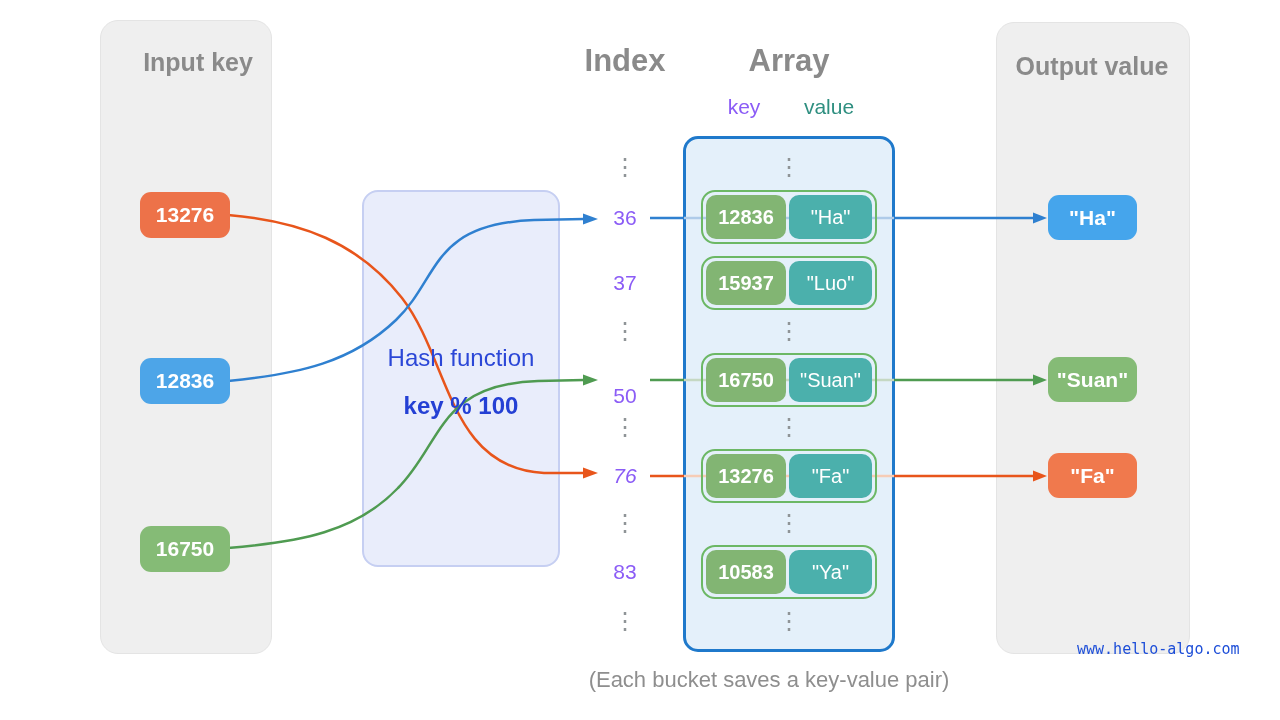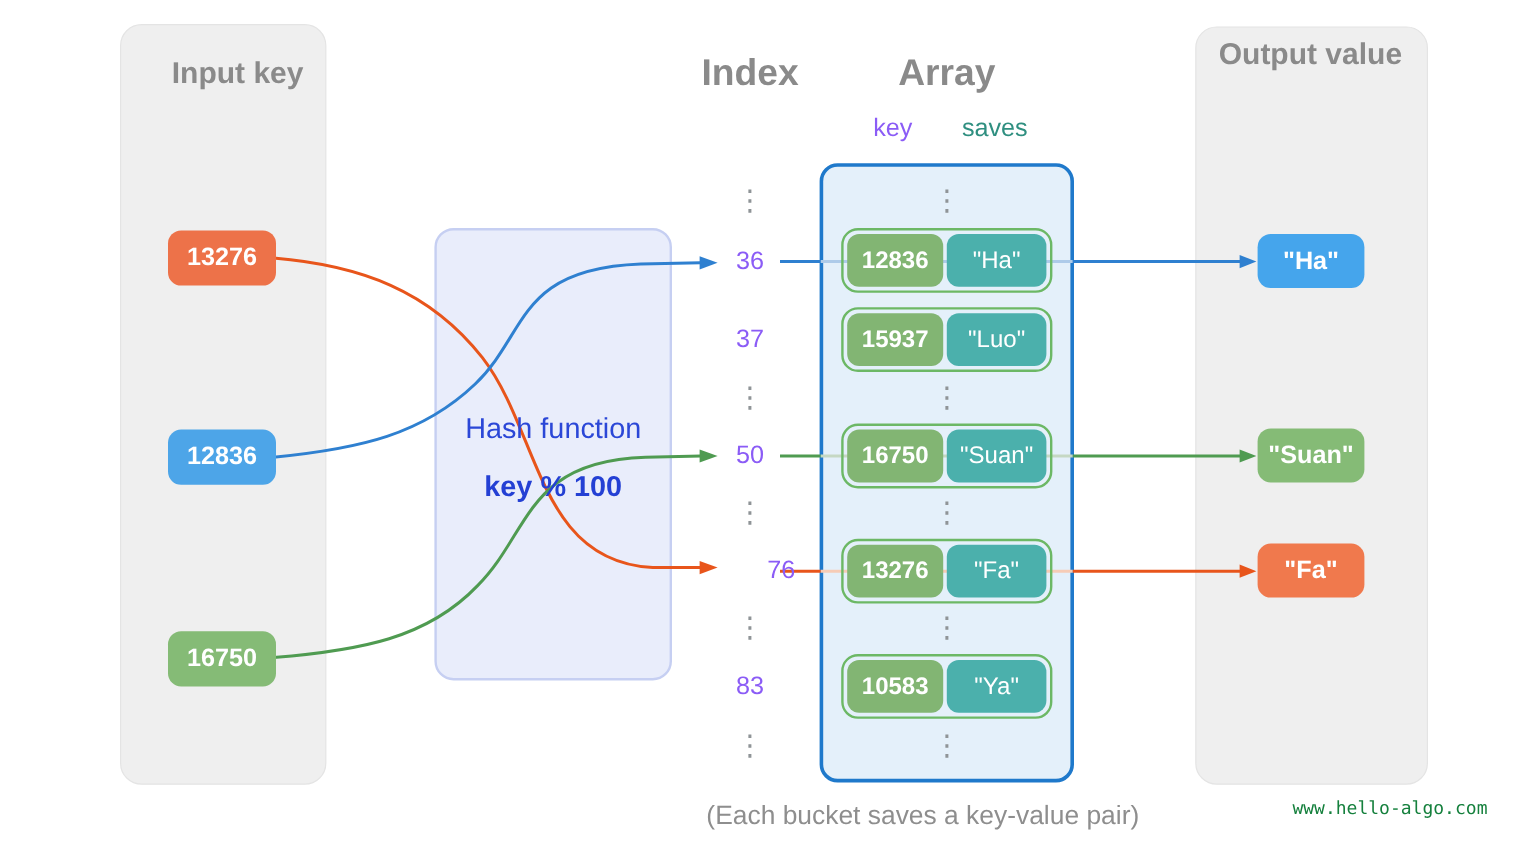--- a/index.html
+++ b/index.html
@@ -86,42 +86,42 @@
     justify-content:center;white-space:nowrap;
   }
   
   .wires{position:absolute;left:0;top:0;z-index:2;pointer-events:none;}
   
   .caption{
     position:absolute;left:543px;top:667px;width:452px;text-align:center;
     color:#8e8e8e;font-size:22px;line-height:26px;z-index:3;white-space:nowrap;
   }
   .watermark{
-    position:absolute;left:1077px;top:664px;color:#15803d;font-size:15px;
+    position:absolute;left:1077px;top:640px;color:#1d4ed8;font-size:15px;
     font-family:"DejaVu Sans Mono","Liberation Mono",monospace;z-index:3;
     white-space:nowrap;
   }
 </style>
 </head>
 <body>
 
 <div class="panel" style="left:100px;top:20px;width:170px;height:632px;"></div>
 <div class="panel" style="left:996px;top:22px;width:192px;height:630px;"></div>
 
 <div class="panel-title center-xy" style="left:198px;top:62px;">Input key</div>
-<div class="panel-title center-xy" style="left:1092px;top:46px;">Output value</div>
+<div class="panel-title center-xy" style="left:1092px;top:66px;">Output value</div>
 
 <div class="hash-box"></div>
 <div class="hash-title">Hash function</div>
 <div class="hash-formula">key % 100</div>
 
 <div class="col-title center-xy" style="left:625px;top:61px;">Index</div>
 <div class="col-title center-xy" style="left:789px;top:61px;">Array</div>
 <div class="kv-header key center-xy" style="left:744px;top:107px;">key</div>
-<div class="kv-header value center-xy" style="left:829px;top:107px;">saves</div>
+<div class="kv-header value center-xy" style="left:829px;top:107px;">value</div>
 
 <div class="array-box"></div>
 
 <svg class="wires" width="1280" height="720" viewBox="0 0 1280 720">
 
   <path d="M 228 215 C 300 221, 358 242, 402 298 C 450 360, 448 468, 544 473 L 584 473" fill="none" stroke="#e8551b" stroke-width="2.5"></path>
   <polygon points="583,467.5 583,478.5 598,473" fill="#e8551b"></polygon>
 
   <path d="M 228 381 C 300 374, 352 362, 396 320 C 440 278, 430 224, 534 220 L 584 219" fill="none" stroke="#2f80d0" stroke-width="2.5"></path>
   <polygon points="583,213.5 583,224.5 598,219" fill="#2f80d0"></polygon>
@@ -146,23 +146,23 @@
 </svg>
 
 <div class="vbox in-orange" style="left:140px;top:192px;width:90px;height:46px;">13276</div>
 <div class="vbox in-blue" style="left:140px;top:358px;width:90px;height:46px;">12836</div>
 <div class="vbox in-green" style="left:140px;top:526px;width:90px;height:46px;">16750</div>
 
 <div class="dots center-xy" style="left:625px;top:167px;">⋮</div>
 <div class="index-label center-xy" style="left:625px;top:218px;">36</div>
 <div class="index-label center-xy" style="left:625px;top:283px;text-align:center;">37</div>
 <div class="dots center-xy" style="left:625px;top:331px;">⋮</div>
-<div class="index-label center-xy" style="left:625px;top:380px;">50</div>
+<div class="index-label center-xy" style="left:625px;top:396px;">50</div>
 <div class="dots center-xy" style="left:625px;top:427px;">⋮</div>
-<div class="index-label center-xy" style="left:651px;top:476px;">76</div>
+<div class="index-label center-xy" style="left:625px;top:476px;font-style:italic;">76</div>
 <div class="dots center-xy" style="left:625px;top:523px;">⋮</div>
 <div class="index-label center-xy" style="left:625px;top:572px;">83</div>
 <div class="dots center-xy" style="left:625px;top:621px;">⋮</div>
 
 <div class="dots center-xy" style="left:789px;top:167px;">⋮</div>
 <div class="dots center-xy" style="left:789px;top:331px;">⋮</div>
 <div class="dots center-xy" style="left:789px;top:427px;">⋮</div>
 <div class="dots center-xy" style="left:789px;top:523px;">⋮</div>
 <div class="dots center-xy" style="left:789px;top:621px;">⋮</div>
 

